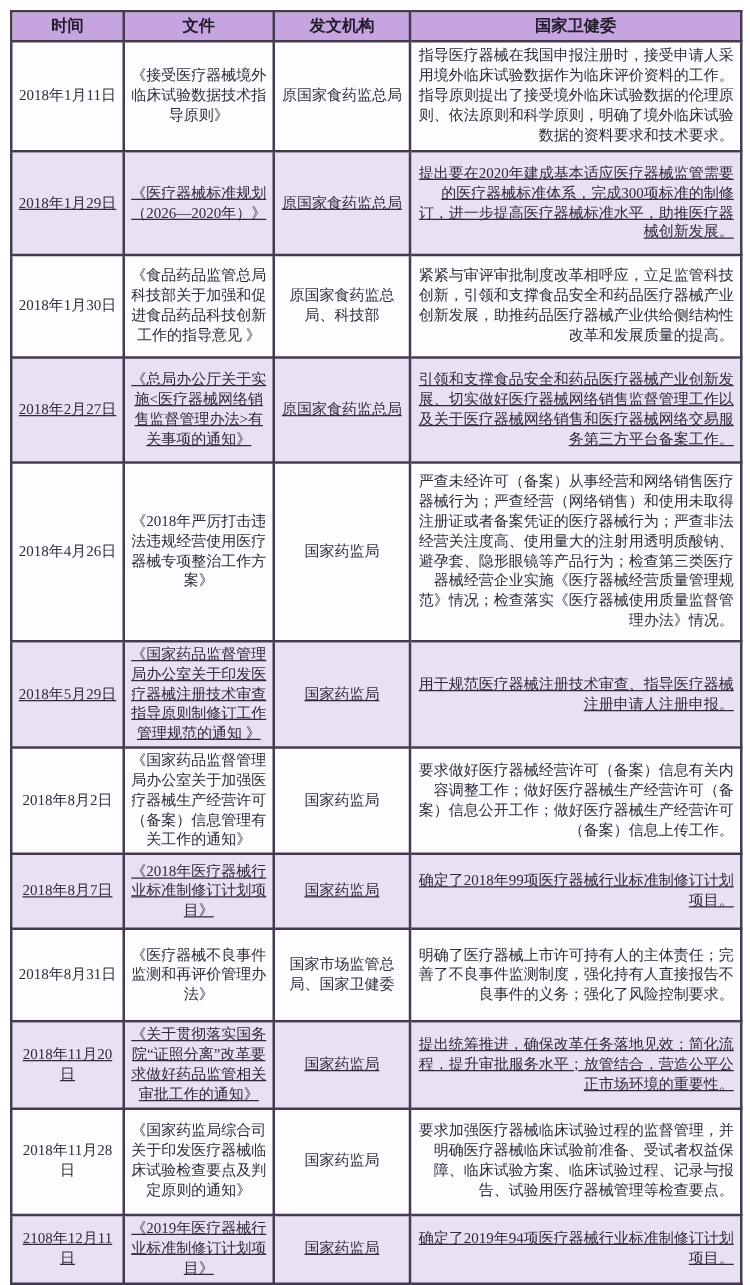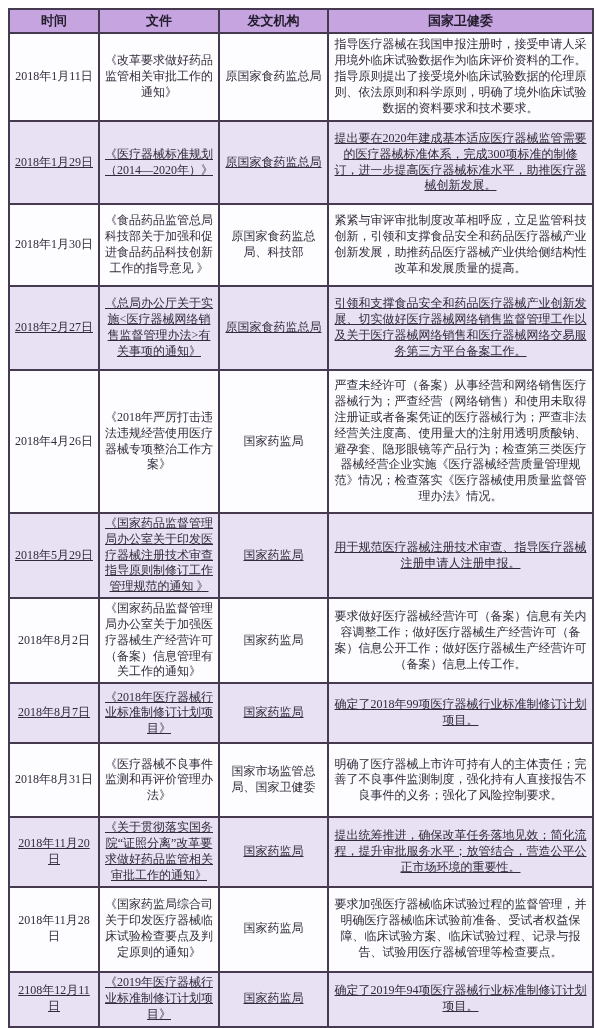--- a/index.html
+++ b/index.html
@@ -42,21 +42,21 @@
     overflow: hidden;
   }
   .policy-table th {
     background: var(--header-bg);
     color: var(--header-text);
     font-weight: bold;
     font-size: 13px;
     height: 24px;
     padding: 2px;
   }
-  .policy-table td.col-summary { padding: 2px 5px; }
+  .policy-table td.col-summary { padding: 2px 5px; text-align: right; }
   .policy-table td.col-org { padding: 2px 2px; }
   .policy-table tr.alt td { background: var(--row-alt-bg); text-decoration: underline; }
   .policy-table tr.plain td { background: var(--row-bg); }
 </style>
 </head>
 <body>
 
 <div class="page">
   <table class="policy-table">
     <colgroup>
@@ -69,27 +69,27 @@
       <tr>
         <th>时间</th>
         <th>文件</th>
         <th>发文机构</th>
         <th>国家卫健委</th>
       </tr>
     </thead>
     <tbody>
       <tr class="plain" style="height:88px">
         <td class="col-date">2018年1月11日</td>
-        <td class="col-doc">《改革要求做好药品监管相关审批工作的通知》</td>
+        <td class="col-doc">《接受医疗器械境外临床试验数据技术指导原则》</td>
         <td class="col-org">原国家食药监总局</td>
         <td class="col-summary">指导医疗器械在我国申报注册时，接受申请人采用境外临床试验数据作为临床评价资料的工作。指导原则提出了接受境外临床试验数据的伦理原则、依法原则和科学原则，明确了境外临床试验数据的资料要求和技术要求。</td>
       </tr>
       <tr class="alt" style="height:83px">
         <td class="col-date">2018年1月29日</td>
-        <td class="col-doc">《医疗器械标准规划（2014—2020年）》</td>
+        <td class="col-doc">《医疗器械标准规划（2026—2020年）》</td>
         <td class="col-org">原国家食药监总局</td>
         <td class="col-summary">提出要在2020年建成基本适应医疗器械监管需要的医疗器械标准体系，完成300项标准的制修订，进一步提高医疗器械标准水平，助推医疗器械创新发展。</td>
       </tr>
       <tr class="plain" style="height:82px">
         <td class="col-date">2018年1月30日</td>
         <td class="col-doc">《食品药品监管总局科技部关于加强和促进食品药品科技创新工作的指导意见 》</td>
         <td class="col-org">原国家食药监总局、科技部</td>
         <td class="col-summary">紧紧与审评审批制度改革相呼应，立足监管科技创新，引领和支撑食品安全和药品医疗器械产业创新发展，助推药品医疗器械产业供给侧结构性改革和发展质量的提高。</td>
       </tr>
       <tr class="alt" style="height:84px">

